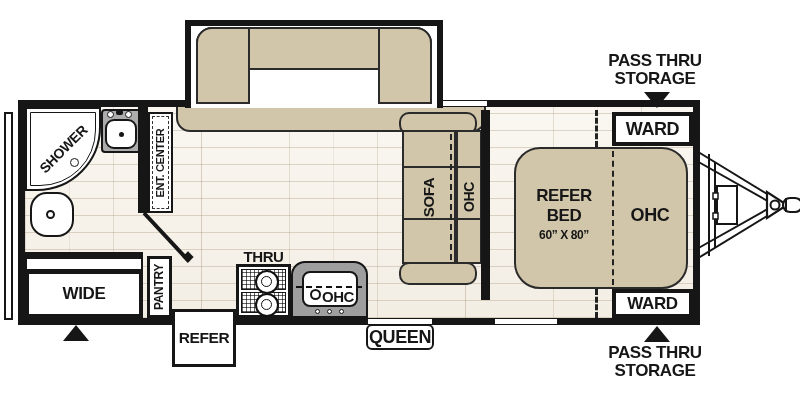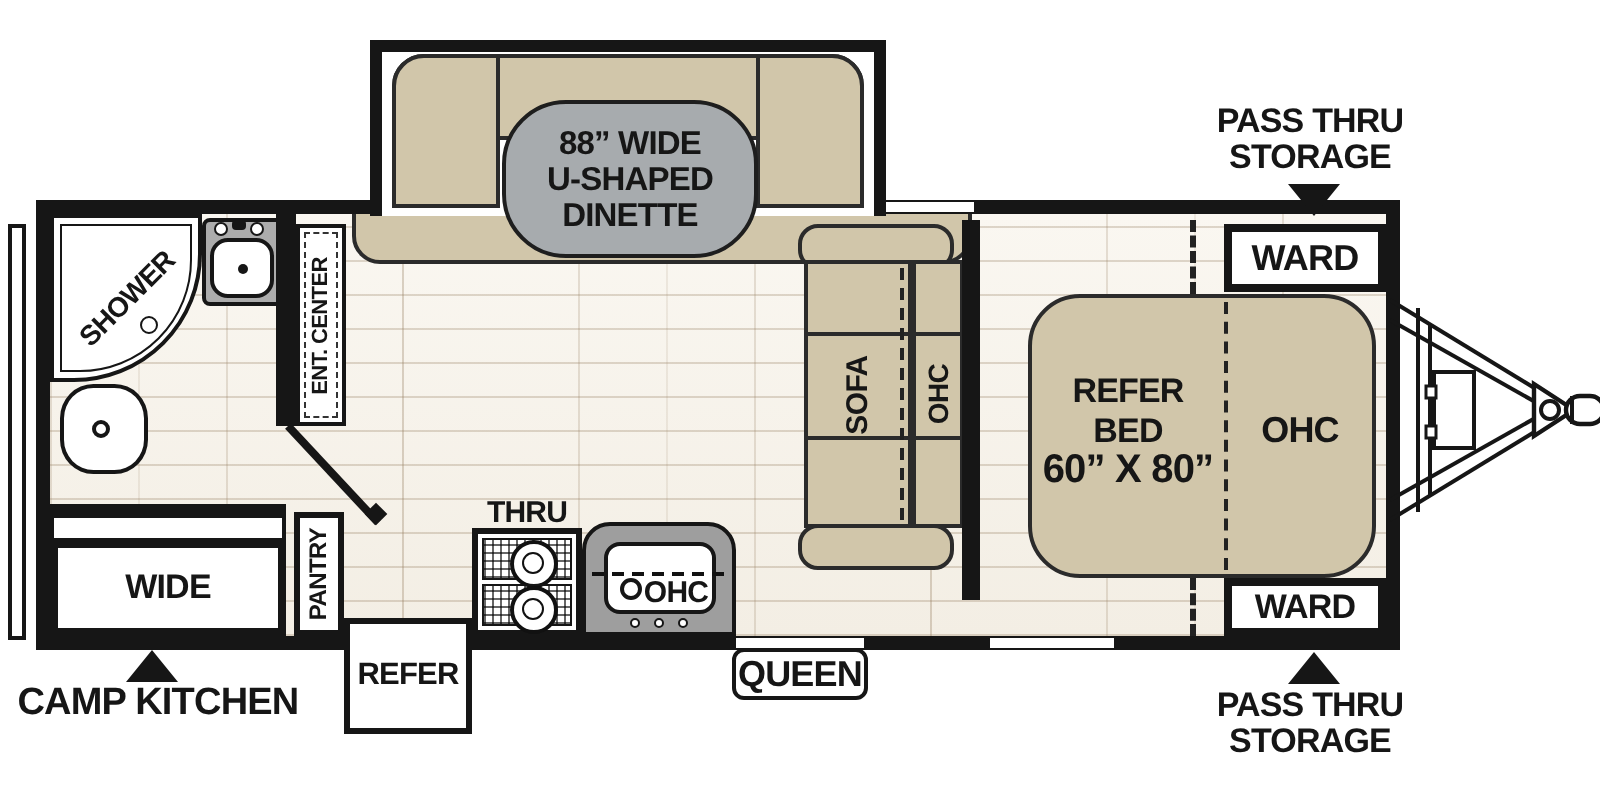--- a/index.html
+++ b/index.html
@@ -54,25 +54,20 @@
 
   <div class="abs" style="left:191px;top:100px;width:246px;height:7px;background:#fff;"></div>
   <div class="abs" style="left:443px;top:100px;width:44px;height:7px;background:#fff;border-top:1.5px solid var(--wall);border-bottom:1.5px solid var(--wall);"></div>
   <div class="abs" style="left:368px;top:318px;width:64px;height:7px;background:#fff;border-top:1.5px solid var(--wall);border-bottom:1.5px solid var(--wall);"></div>
   <div class="abs" style="left:495px;top:318px;width:62px;height:7px;background:#fff;border-top:1.5px solid var(--wall);border-bottom:1.5px solid var(--wall);"></div>
 
   <div class="abs" style="left:185px;top:20px;width:258px;height:88px;background:#fff;border:6px solid var(--wall);border-bottom:none;"></div>
   <div class="abs tanbox" style="left:196px;top:27px;width:236px;height:43px;border-radius:16px 16px 0 0;"></div>
   <div class="abs tanbox" style="left:196px;top:27px;width:54px;height:77px;border-radius:16px 0 0 0;"></div>
   <div class="abs tanbox" style="left:378px;top:27px;width:54px;height:77px;border-radius:0 16px 0 0;"></div>
-  <div class="abs center" style="left:251px;top:50px;width:128px;height:79px;background:var(--blob);border:2.5px solid #1e1e1e;border-radius:32px;z-index:5;flex-direction:column;">
-    <div class="lbl" style="font-size:16.5px;line-height:18px;">88” WIDE</div>
-    <div class="lbl" style="font-size:16.5px;line-height:18px;">U-SHAPED</div>
-    <div class="lbl" style="font-size:16.5px;line-height:18px;">DINETTE</div>
-  </div>
 
   <div class="abs center" style="left:25px;top:107px;width:76px;height:84px;background:#fff;border:2.5px solid var(--wall);border-radius:0 0 64px 0;">
     <div class="abs" style="left:3px;top:3px;right:3px;bottom:3px;border:1.5px solid var(--wall);border-radius:0 0 56px 0;"></div>
     <span class="lbl" style="font-size:14px;transform:rotate(-45deg);white-space:nowrap;">SHOWER</span>
   </div>
   <div class="abs" style="left:70px;top:158px;width:9px;height:9px;border:1.5px solid var(--wall);border-radius:50%;background:#fff;"></div>
 
   <div class="abs" style="left:101px;top:109px;width:41px;height:44px;background:var(--sink_gray);border:2px solid var(--wall);border-radius:4px;"></div>
   <div class="abs" style="left:107px;top:111px;width:7px;height:7px;background:#fff;border:1.5px solid var(--wall);border-radius:50%;"></div>
   <div class="abs" style="left:125px;top:111px;width:7px;height:7px;background:#fff;border:1.5px solid var(--wall);border-radius:50%;"></div>
@@ -141,21 +136,21 @@
     <span style="font-size:14px;">OHC</span>
   </div>
   <div class="abs" style="left:456px;top:166px;width:26px;height:1.5px;background:var(--tan_stroke);"></div>
   <div class="abs" style="left:456px;top:218px;width:26px;height:1.5px;background:var(--tan_stroke);"></div>
   <div class="abs wall" style="left:481px;top:110px;width:9px;height:190px;"></div>
 
   <div class="abs tanbox" style="left:514px;top:147px;width:174px;height:142px;border:2.5px solid var(--tan_stroke);border-radius:26px;"></div>
   <div class="abs dash-v" style="left:612px;top:151px;height:134px;"></div>
   <div class="abs center" style="left:518px;top:192px;width:92px;height:46px;flex-direction:column;">
     <div class="lbl" style="font-size:17px;line-height:20px;">REFER BED</div>
-    <div class="lbl" style="font-size:20px;line-height:19px;">60” X 80”</div>
+    <div class="lbl" style="font-size:12px;line-height:19px;">60” X 80”</div>
   </div>
   <div class="abs center lbl" style="left:616px;top:204px;width:68px;height:22px;font-size:18px;">OHC</div>
 
   <div class="abs dot-v" style="left:595px;top:110px;height:37px;"></div>
   <div class="abs dot-v" style="left:595px;top:289px;height:29px;"></div>
 
   <div class="abs center" style="left:612px;top:112px;width:81px;height:34px;background:#fff;border:4px solid var(--wall);">
     <span class="lbl" style="font-size:18px;">WARD</span>
   </div>
   <div class="abs center" style="left:612px;top:289px;width:81px;height:29px;background:#fff;border:4px solid var(--wall);">
@@ -186,15 +181,14 @@
   </div>
   <div class="abs arrow-down" style="left:644px;top:92px;"></div>
 
   <div class="abs arrow-up" style="left:644px;top:326px;"></div>
   <div class="abs center" style="left:580px;top:344px;width:150px;height:36px;flex-direction:column;">
     <div class="lbl" style="font-size:17px;line-height:18px;">PASS THRU</div>
     <div class="lbl" style="font-size:17px;line-height:18px;">STORAGE</div>
   </div>
 
   <div class="abs arrow-up" style="left:63px;top:325px;"></div>
-  <div class="abs center lbl" style="left:4px;top:342px;width:150px;height:20px;font-size:19px;">CAMP KITCHEN</div>
 
 </div>
 
 </body></html>

